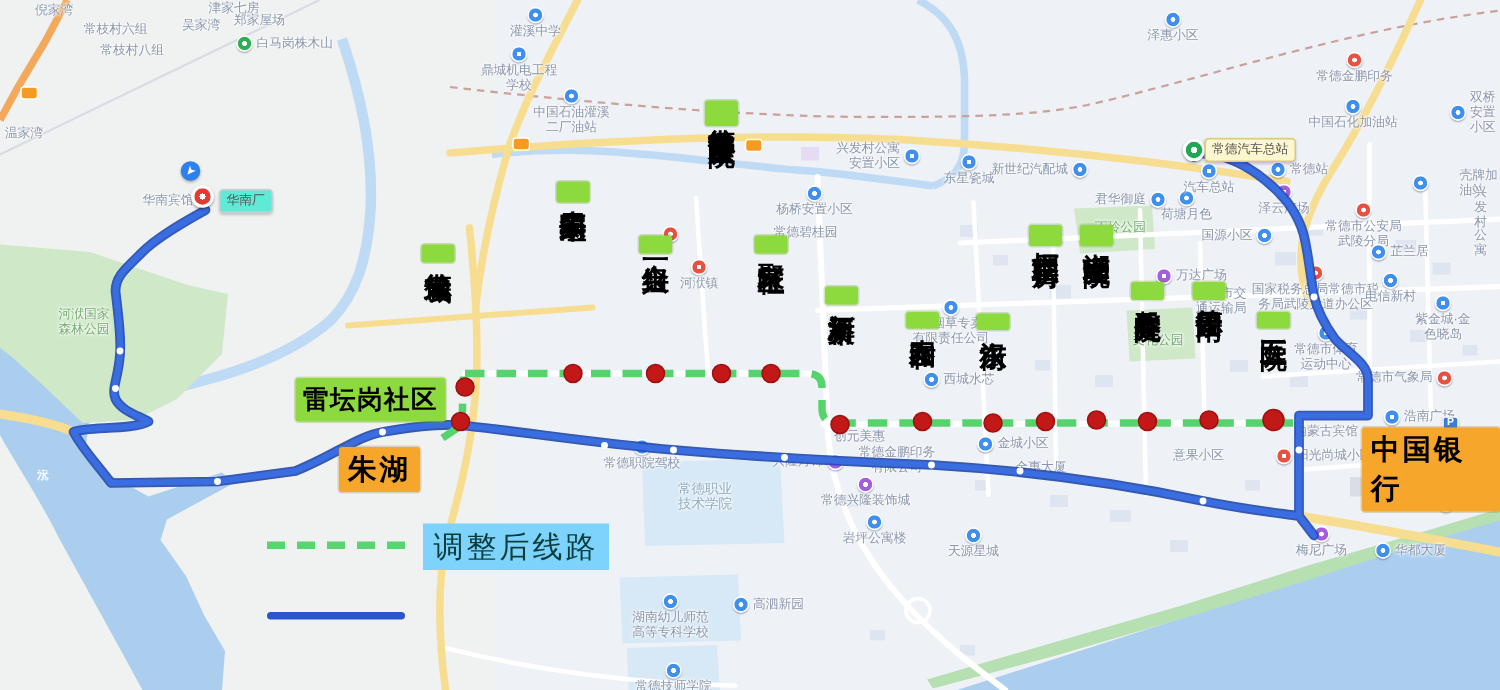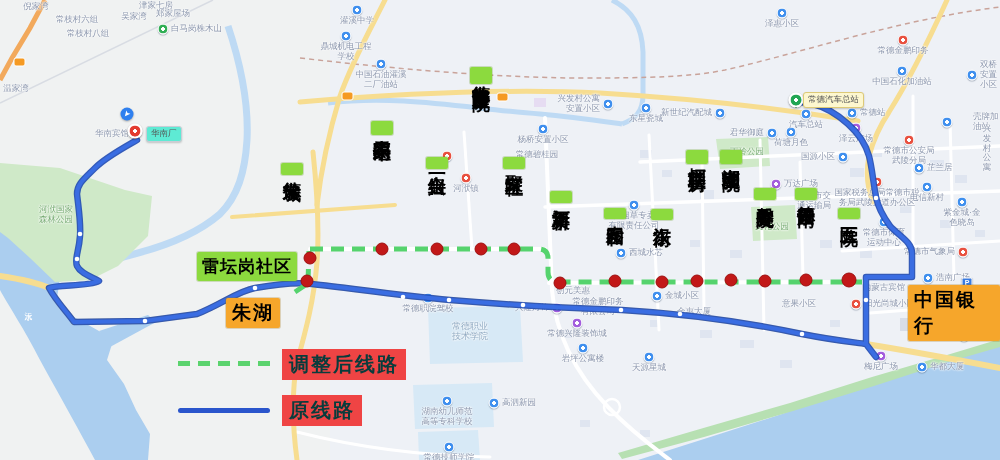--- a/index.html
+++ b/index.html
@@ -27,21 +27,21 @@
   .t-river{color:#fff;text-shadow:none;writing-mode:vertical-rl;text-orientation:upright;font-size:8px;}
 
   .stop-label{position:absolute;background:#8cda3e;color:#000;font-weight:700;border-radius:2px;
     box-shadow:0 0 0 1px rgba(90,150,20,.25);}
   .stop-v{writing-mode:vertical-rl;text-orientation:upright;font-size:18px;line-height:1;
     letter-spacing:1px;padding:4px 2px;}
   .stop-h{font-size:17px;padding:3px 5px;letter-spacing:1px;}
   .terminal-label{position:absolute;background:#f6a62b;color:#000;font-weight:700;font-size:19px;
     padding:2px 6px;letter-spacing:2px;border-radius:2px;box-shadow:0 0 0 1px rgba(160,110,10,.25);}
 
-  .legend-label{position:absolute;background:#ef4444;color:#083c3c;font-weight:700;font-size:20px;
+  .legend-label{position:absolute;background:#7dd3fc;color:#083c3c;font-weight:400;font-size:20px;
     padding:2px 7px;letter-spacing:2px;}
   .legend-dash{position:absolute;width:92px;height:5px;
     background:repeating-linear-gradient(90deg,#5bd36e 0 12px,transparent 12px 20px);}
   .legend-solid{position:absolute;width:92px;height:5px;background:#2a55cc;border-radius:3px;}
 
   .pin-bubble{position:absolute;background:#5eead4;border:1px solid #c9cdd6;border-radius:3px;
     font-size:8.5px;color:#555;padding:1px 4px;box-shadow:0 1px 2px rgba(0,0,0,.2);white-space:nowrap;}
   .bubble-start{background:#fdf7cf;border-color:#ddc977;}
   .pin-dot{position:absolute;width:11px;height:11px;border-radius:50%;border:2px solid #fff;
     box-shadow:0 1px 2px rgba(0,0,0,.4);transform:translate(-50%,-50%);}
@@ -341,16 +341,15 @@
       <div class="stop-label stop-v" style="left: 795px; top: 188px;">德景园南</div>
       <div class="stop-label stop-v" style="left: 838px; top: 208px;">五医院</div>
       <div class="terminal-label" style="left: 226px; top: 298px;">朱湖</div>
       <div class="terminal-label" style="left: 908px; top: 285px;">中国银行</div>
     </div>
 
   <div id="legend">
     <div class="legend-dash" style="left:178px;top:361px;"></div>
     <div class="legend-label" style="left:282px;top:349px;">调整后线路</div>
     <div class="legend-solid" style="left:178px;top:408px;"></div>
-    <div class="legend-label" style="left:282px;top:395px;">原线路</div>
   </div>
 
 </div>
 
 </body></html>

